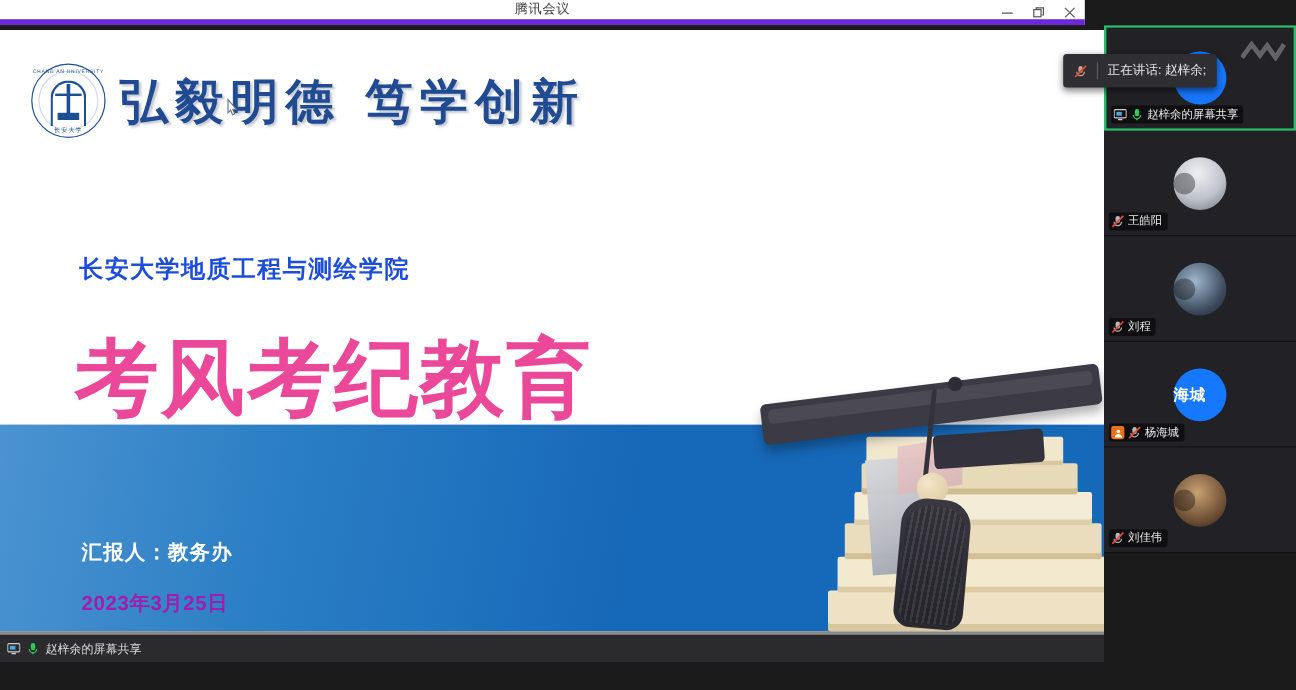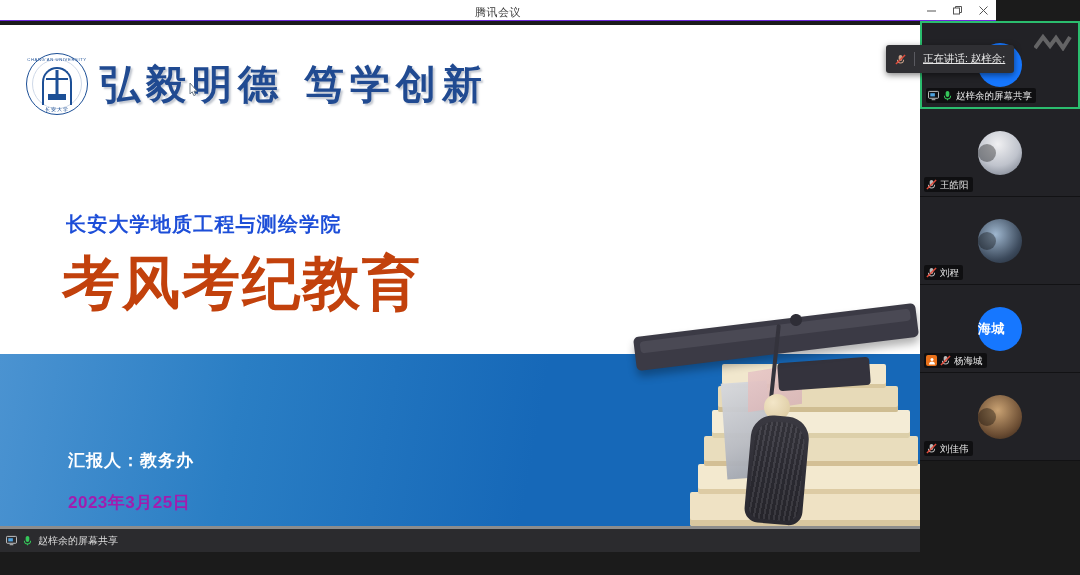--- a/index.html
+++ b/index.html
@@ -5,23 +5,23 @@
   * { margin:0; padding:0; box-sizing:border-box; }
   html,body{
     width:1080px; height:575px; overflow:hidden;
     background:#1b1b1b;
     font-family:"Liberation Sans","DejaVu Sans",sans-serif;
   }
   #app{ position:relative; width:1080px; height:575px; background:#1b1b1b; }
 
   
   .titlebar{
-    position:absolute; left:0; top:0; width:996px; height:21px;
-    background:#ffffff; border-bottom:1px solid #6d28d9;
-    display:flex; align-items:flex-end; justify-content:center;
+    position:absolute; left:0; top:0; width:904px; height:21px;
+    background:#ffffff; border-bottom:5px solid #6d28d9;
+    display:flex; align-items:flex-start; justify-content:center;
   }
   .titlebar .title{
     font-size:11px; color:#3a3a3a; letter-spacing:.5px;
   }
   .wincontrols{
     position:absolute; right:0; top:0; height:21px; display:flex;
   }
   .wbtn{
     width:26px; height:21px; display:flex; align-items:center; justify-content:center;
     font-size:11px; color:#555; cursor:default;
@@ -95,22 +95,22 @@
     letter-spacing:6px; white-space:nowrap;
     text-shadow:2px 2px 2px rgba(120,130,150,.45);
     font-family:"DejaVu Serif","Liberation Serif",serif;
   }
 
   .subtitle{
     position:absolute; left:66px; top:186px;
     font-size:20px; font-weight:bold; color:#1d4ed8; letter-spacing:1.2px;
   }
   .maintitle{
-    position:absolute; left:62px; top:220px;
-    font-size:58px; font-weight:bold; color:#c2410c; letter-spacing:2px;
+    position:absolute; left:62px; top:244px;
+    font-size:70px; font-weight:bold; color:#ec4899; letter-spacing:2px;
   }
   .presenter{
     position:absolute; left:68px; top:424px;
     font-size:17px; font-weight:bold; color:#ffffff; letter-spacing:1px;
   }
   .sdate{
     position:absolute; left:68px; top:466px;
     font-size:17px; font-weight:bold; color:#a21caf; letter-spacing:.5px;
   }
 
@@ -221,21 +221,21 @@
   }
 
   
   .tooltip{
     position:absolute; left:886px; top:45px; height:28px;
     background:#2f2f33; border-radius:3px;
     display:flex; align-items:center; gap:8px; padding:0 9px;
     box-shadow:0 2px 6px rgba(0,0,0,.5); z-index:40;
   }
   .tooltip .sep{ width:1px; height:14px; background:#5a5a60; }
-  .tooltip .tt{ font-size:10.5px; color:#e6e6e6; white-space:nowrap;text-decoration:underline; }
+  .tooltip .tt{ font-size:10.5px; color:#e6e6e6; white-space:nowrap; }
 
   
   .wave{
     position:absolute; right:6px; top:10px; width:38px; height:18px; opacity:.55; z-index:5;
   }
 
   
   .statusbar{
     position:absolute; left:0; bottom:0; width:920px; height:23px;
     background:#2b2b2e; display:flex; align-items:center; gap:5px; padding-left:6px;

